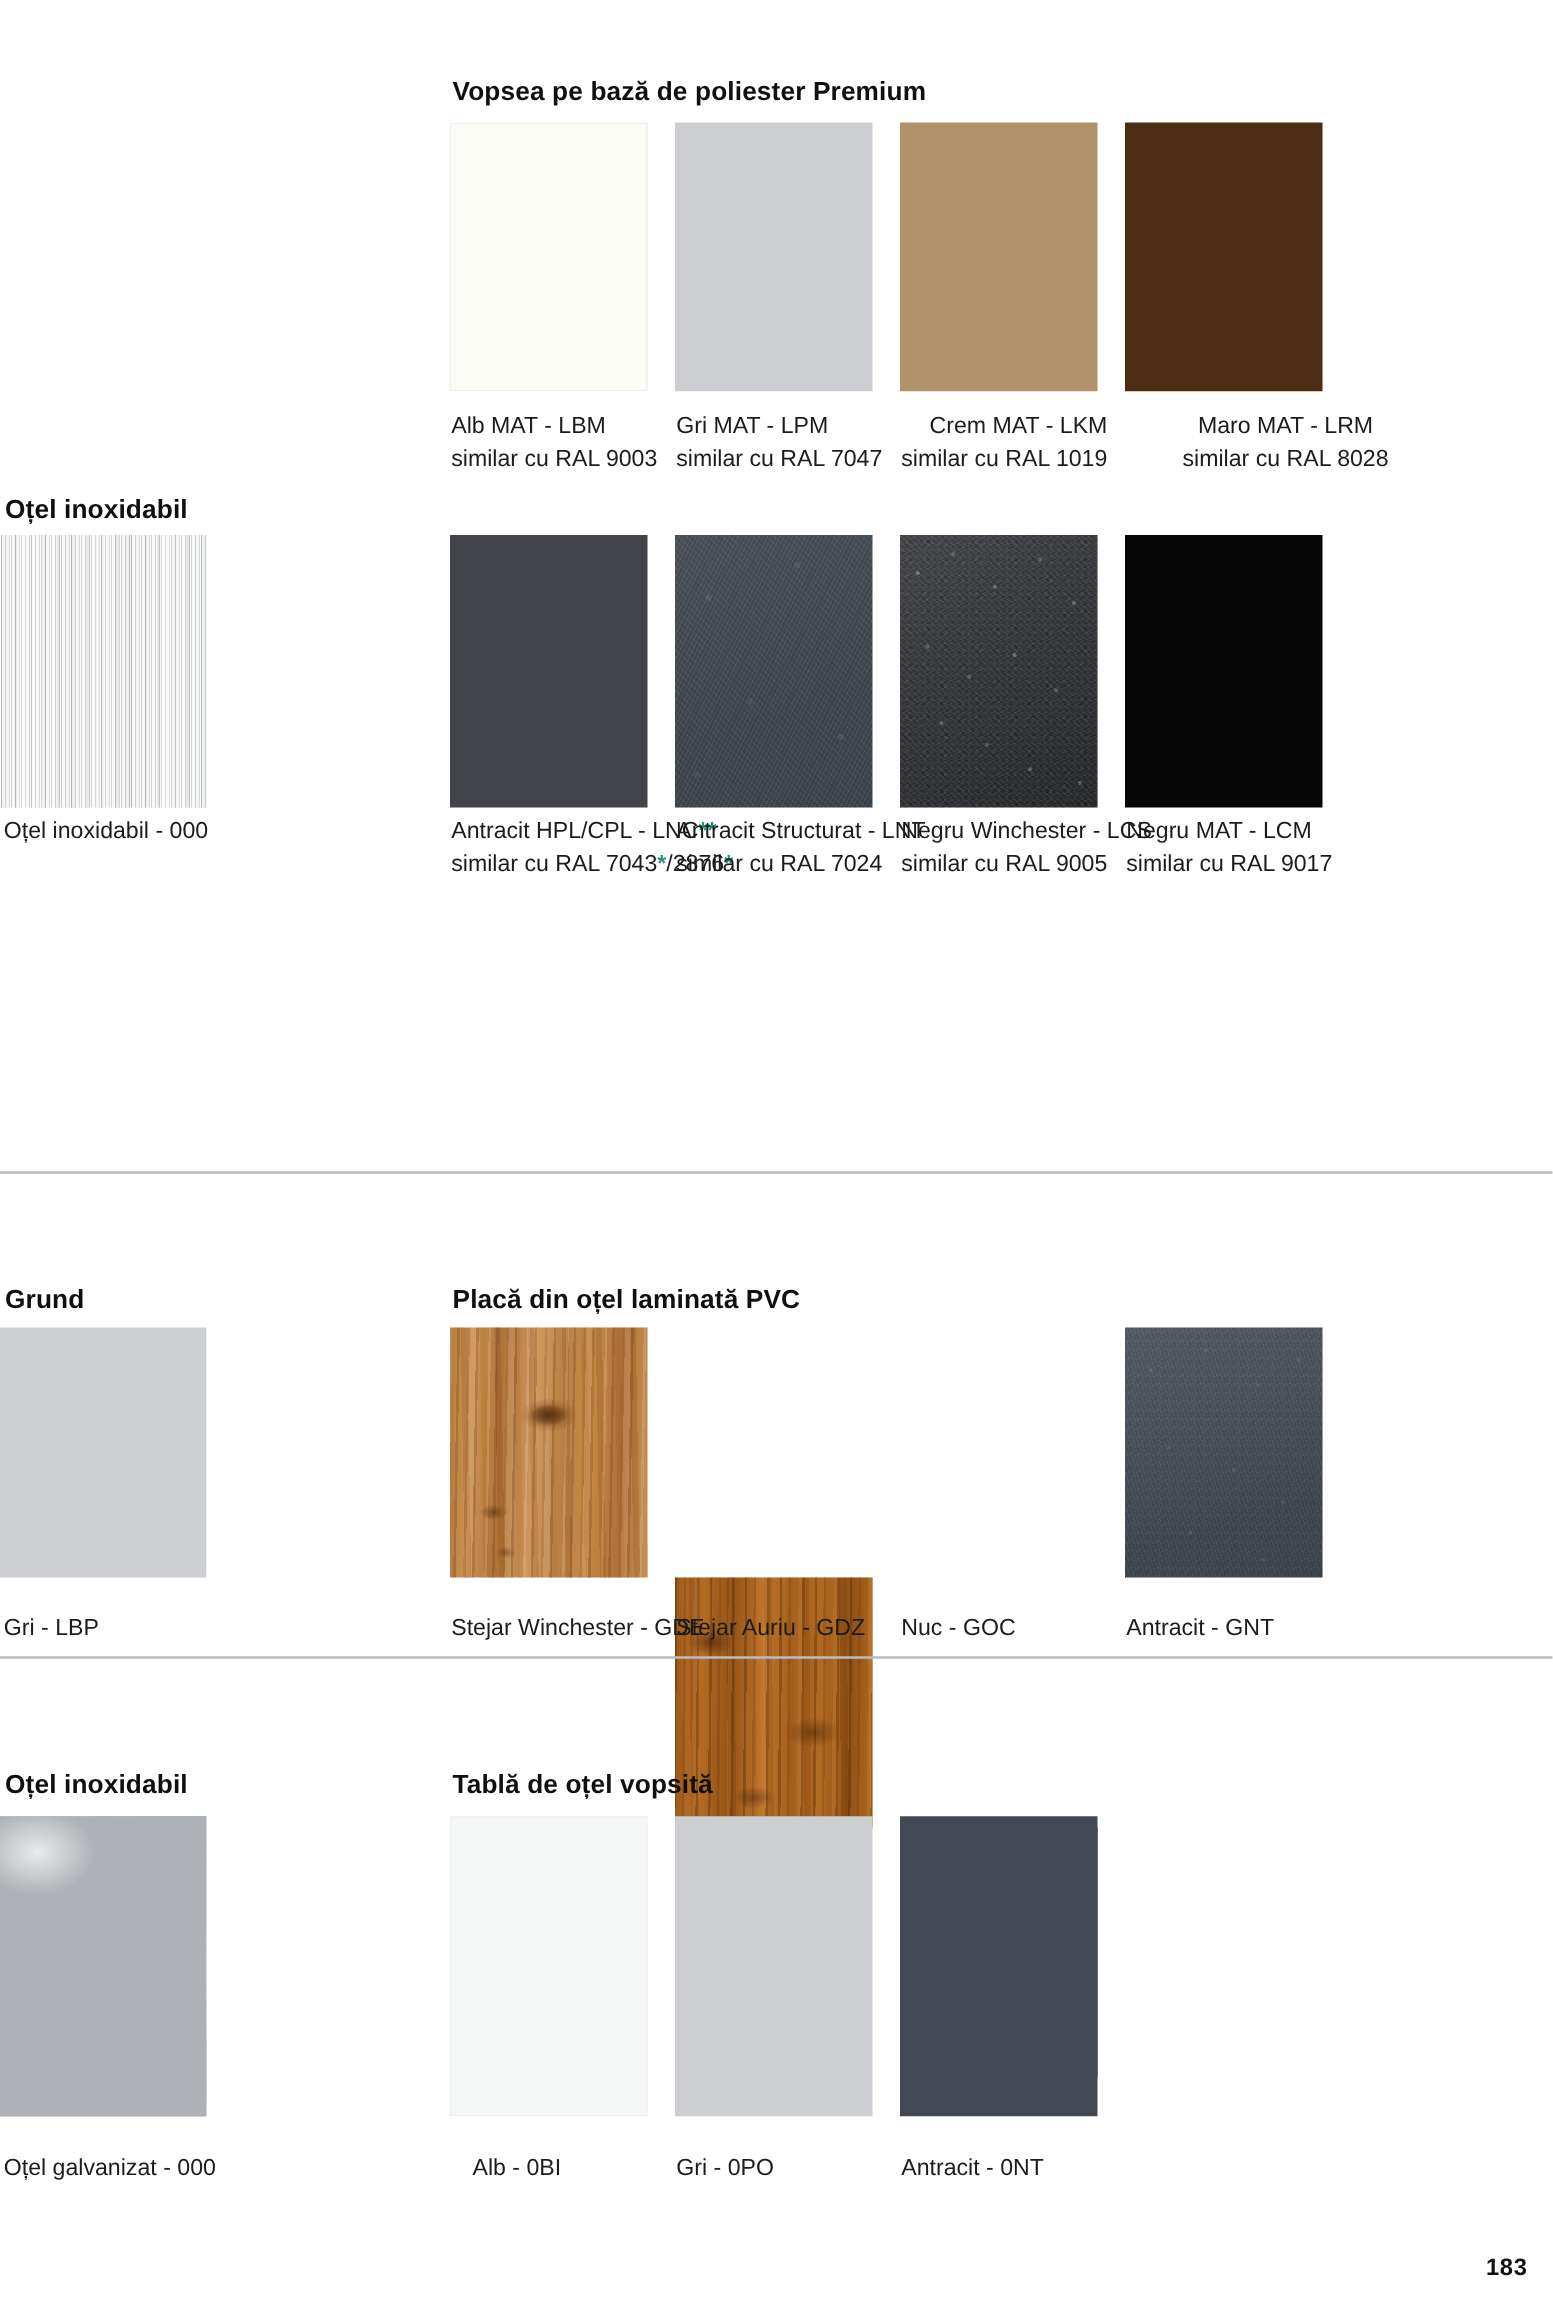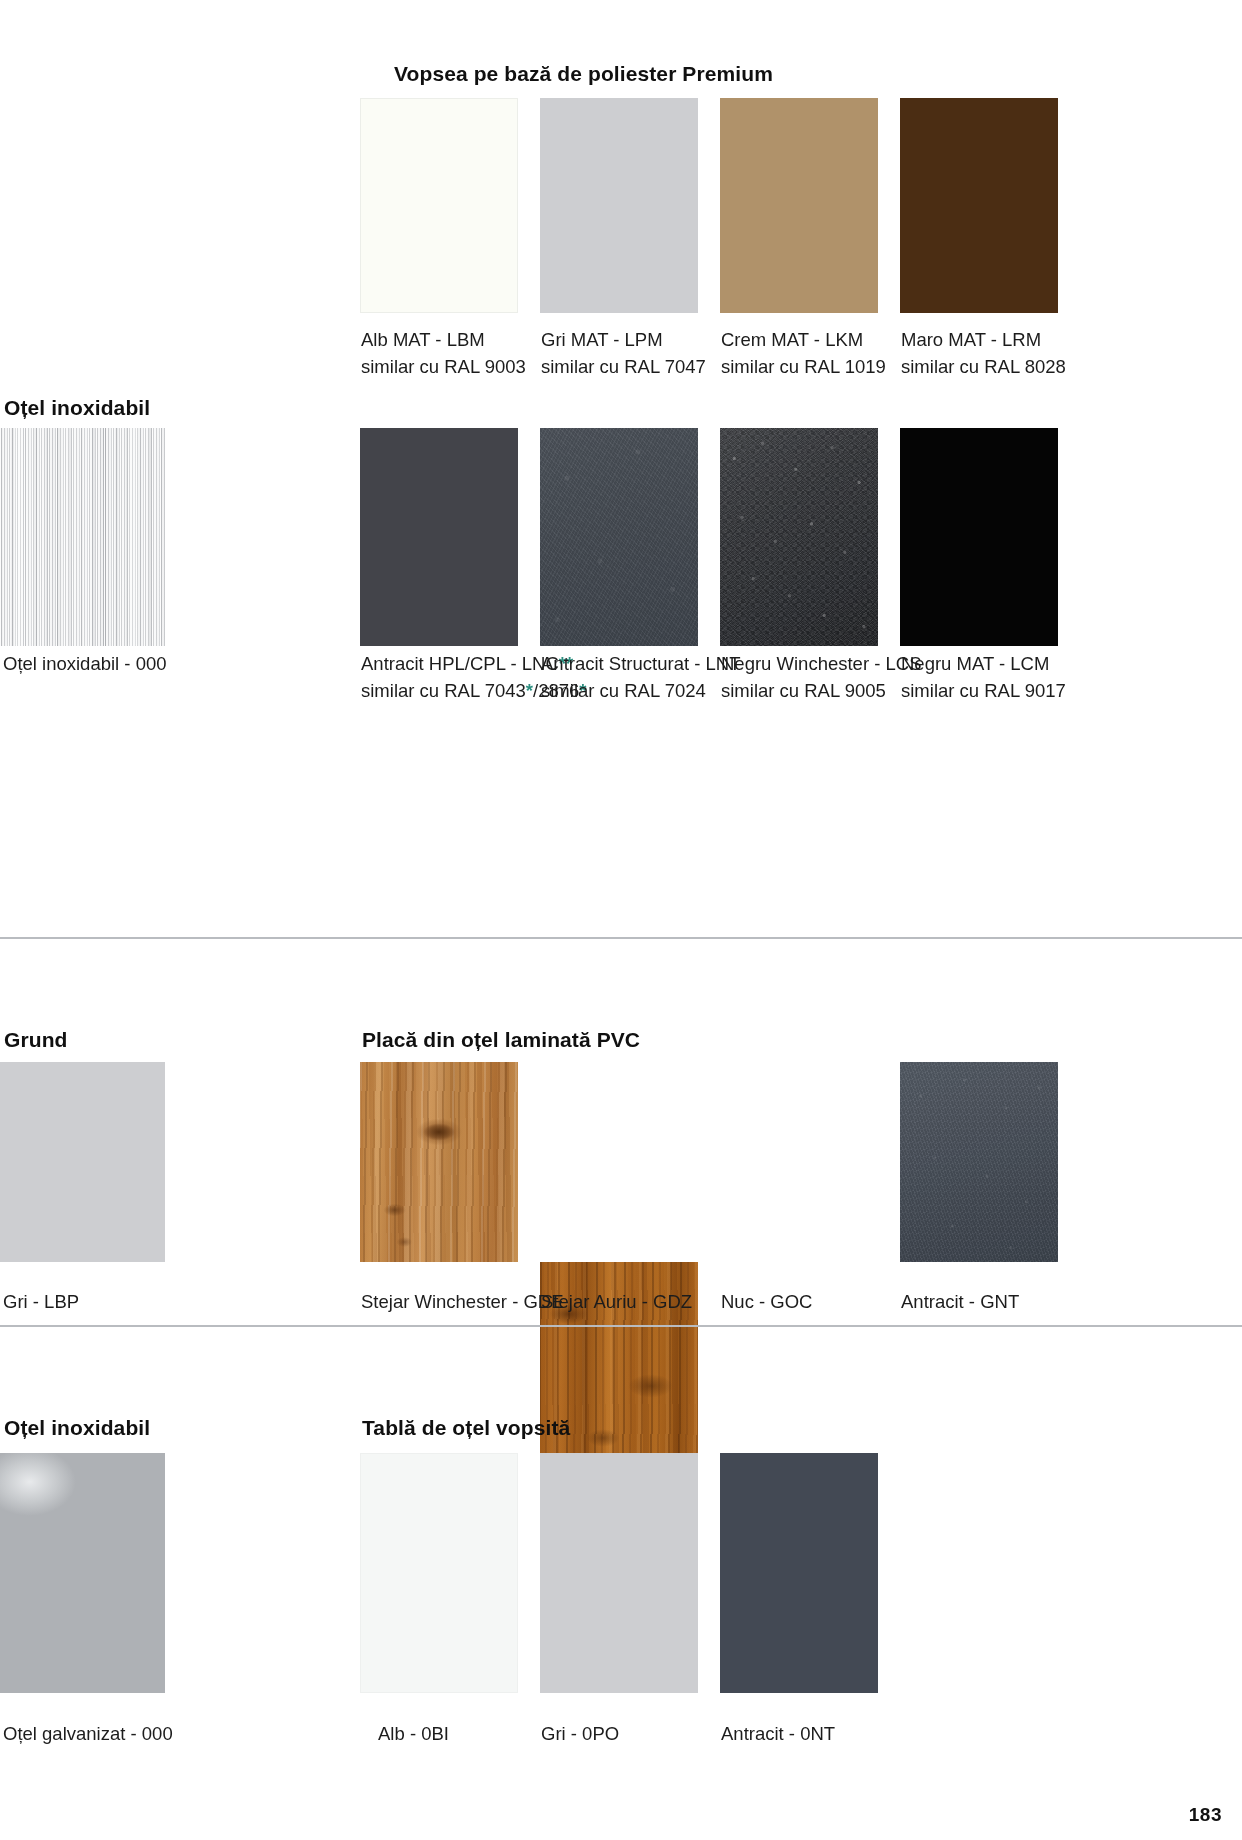--- a/index.html
+++ b/index.html
@@ -268,42 +268,42 @@
     background-size:
       auto,auto,auto,auto,auto,auto,auto,auto,auto,
       9px 9px, 7px 7px, auto;
   }
 </style>
 </head>
 <body>
 
 <div class="page">
 
-  <div class="section-title" style="left:362px; top:62px;margin-left:32px;">Vopsea pe bază de poliester Premium</div>
+  <div class="section-title" style="left:362px; top:62px;">Vopsea pe bază de poliester Premium</div>
 
   <div class="swatch" style="left:360px; top:98px; width:158px; height:215px; background:#fbfcf6; box-shadow: inset 0 0 0 1px #eceee9;"></div>
   <div class="caption" style="left:361px; top:326px;">
     <span>Alb MAT - LBM</span>
     <span class="ral">similar cu RAL 9003</span>
   </div>
 
   <div class="swatch" style="left:540px; top:98px; width:158px; height:215px; background:#cdced1;"></div>
   <div class="caption" style="left:541px; top:326px;">
     <span>Gri MAT - LPM</span>
     <span class="ral">similar cu RAL 7047</span>
   </div>
 
   <div class="swatch" style="left:720px; top:98px; width:158px; height:215px; background:#b0926a;"></div>
-  <div class="caption" style="left:721px; top:326px;">
+  <div class="caption" style="left:721px; top:326px;text-align:right;">
     <span>Crem MAT - LKM</span>
     <span class="ral">similar cu RAL 1019</span>
   </div>
 
   <div class="swatch" style="left:900px; top:98px; width:158px; height:215px; background:#4b2d13;"></div>
-  <div class="caption" style="left:901px; top:326px;">
+  <div class="caption" style="left:946px; top:326px;text-align:center;">
     <span>Maro MAT - LRM</span>
     <span class="ral">similar cu RAL 8028</span>
   </div>
 
   <div class="section-title" style="left:4px; top:396px;">Oțel inoxidabil</div>
 
   <div class="swatch tex-inox" style="left:0px; top:428px; width:165px; height:218px;"></div>
   <div class="caption" style="left:3px; top:650px;">
     <span>Oțel inoxidabil - 000</span>
   </div>

